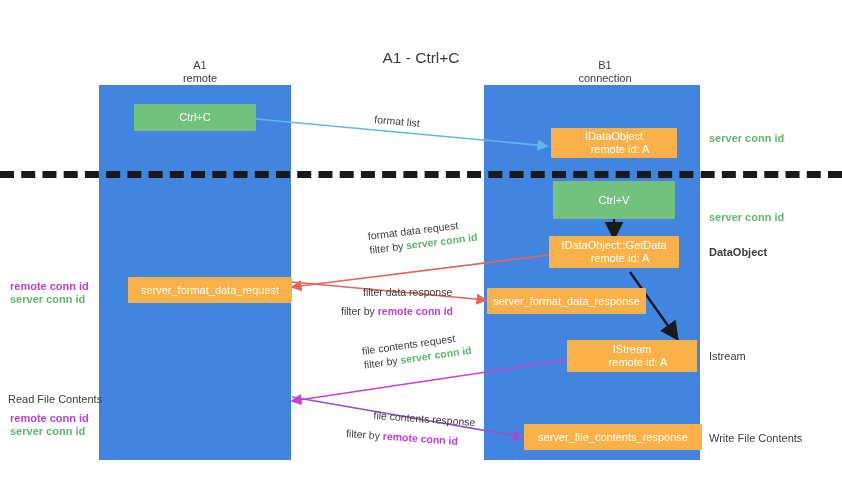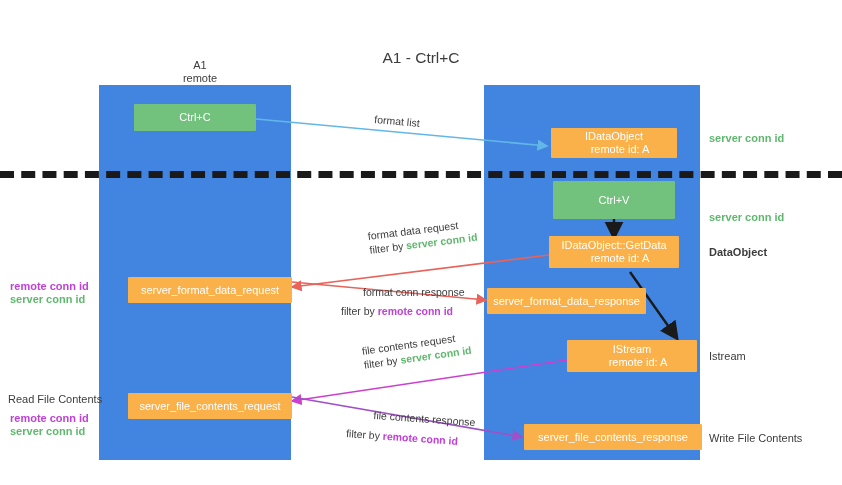--- a/index.html
+++ b/index.html
@@ -95,20 +95,24 @@
 <div id="canvas">
 
   <div class="title" style="left:311px; top:12px; width:220px;margin-top:36px;">
     <div>A1 - Ctrl+C</div>
   </div>
 
   <div class="lane-header" style="left:140px; top:59px; width:120px;">
     <div>A1</div>
     <div>remote</div>
   </div>
+  <div class="lane-header" style="left:545px; top:59px; width:120px;">
+    <div>B1</div>
+    <div>connection</div>
+  </div>
 
   <div class="lane" style="left:99px; top:85px; width:192px; height:375px;"></div>
   <div class="lane" style="left:484px; top:85px; width:216px; height:375px;"></div>
 
   <svg class="overlay">
     <defs>
       <marker id="ah-blue" markerWidth="7" markerHeight="7" refX="6" refY="3.5" orient="auto">
         <polygon points="0,0 7,3.5 0,7" fill="#63b7e8"></polygon>
       </marker>
       <marker id="ah-red" markerWidth="7" markerHeight="7" refX="6" refY="3.5" orient="auto">
@@ -143,23 +147,20 @@
   <div class="dashline" style="top:171px;"></div>
 
   <div class="node green" style="left:134px; top:104px; width:122px; height:27px;">
     <span>Ctrl+C</span>
   </div>
 
   <div class="node orange" style="left:128px; top:277px; width:164px; height:26px;">
     <span>server_format_data_request</span>
   </div>
 
-  <div class="node orange" style="left:128px; top:393px; width:164px; height:26px;">
-    <span>server_file_contents_request</span>
-  </div>
 
   <div class="node orange" style="left:551px; top:128px; width:126px; height:30px;">
     <span>IDataObject</span>
     <span class="l2">remote id: A</span>
   </div>
 
   <div class="node green" style="left:553px; top:181px; width:122px; height:38px;">
     <span>Ctrl+V</span>
   </div>
 
@@ -201,21 +202,21 @@
   <div class="edge-label" style="left:375px; top:112px; transform: rotate(5deg);">format list</div>
 
   <div class="edge-label" style="left:367px; top:229px; transform: rotate(-7deg);">
     <div>format data request</div>
     <div>
       <span class="plain-txt">filter by </span><span class="green-txt">server conn id</span>
     </div>
   </div>
 
   <div class="edge-label" style="left:363px; top:285px;">
-    <div>format conn response</div>
+    <div>filter data response</div>
     <div style="margin-top:5px; margin-left:-22px;">
       <span class="plain-txt">filter by </span><span class="purple-txt">remote conn id</span>
     </div>
   </div>
 
   <div class="edge-label" style="left:361px; top:344px; transform: rotate(-8deg);">
     <div>file contents request</div>
     <div>
       <span class="plain-txt">filter by </span><span class="green-txt">server conn id</span>
     </div>

